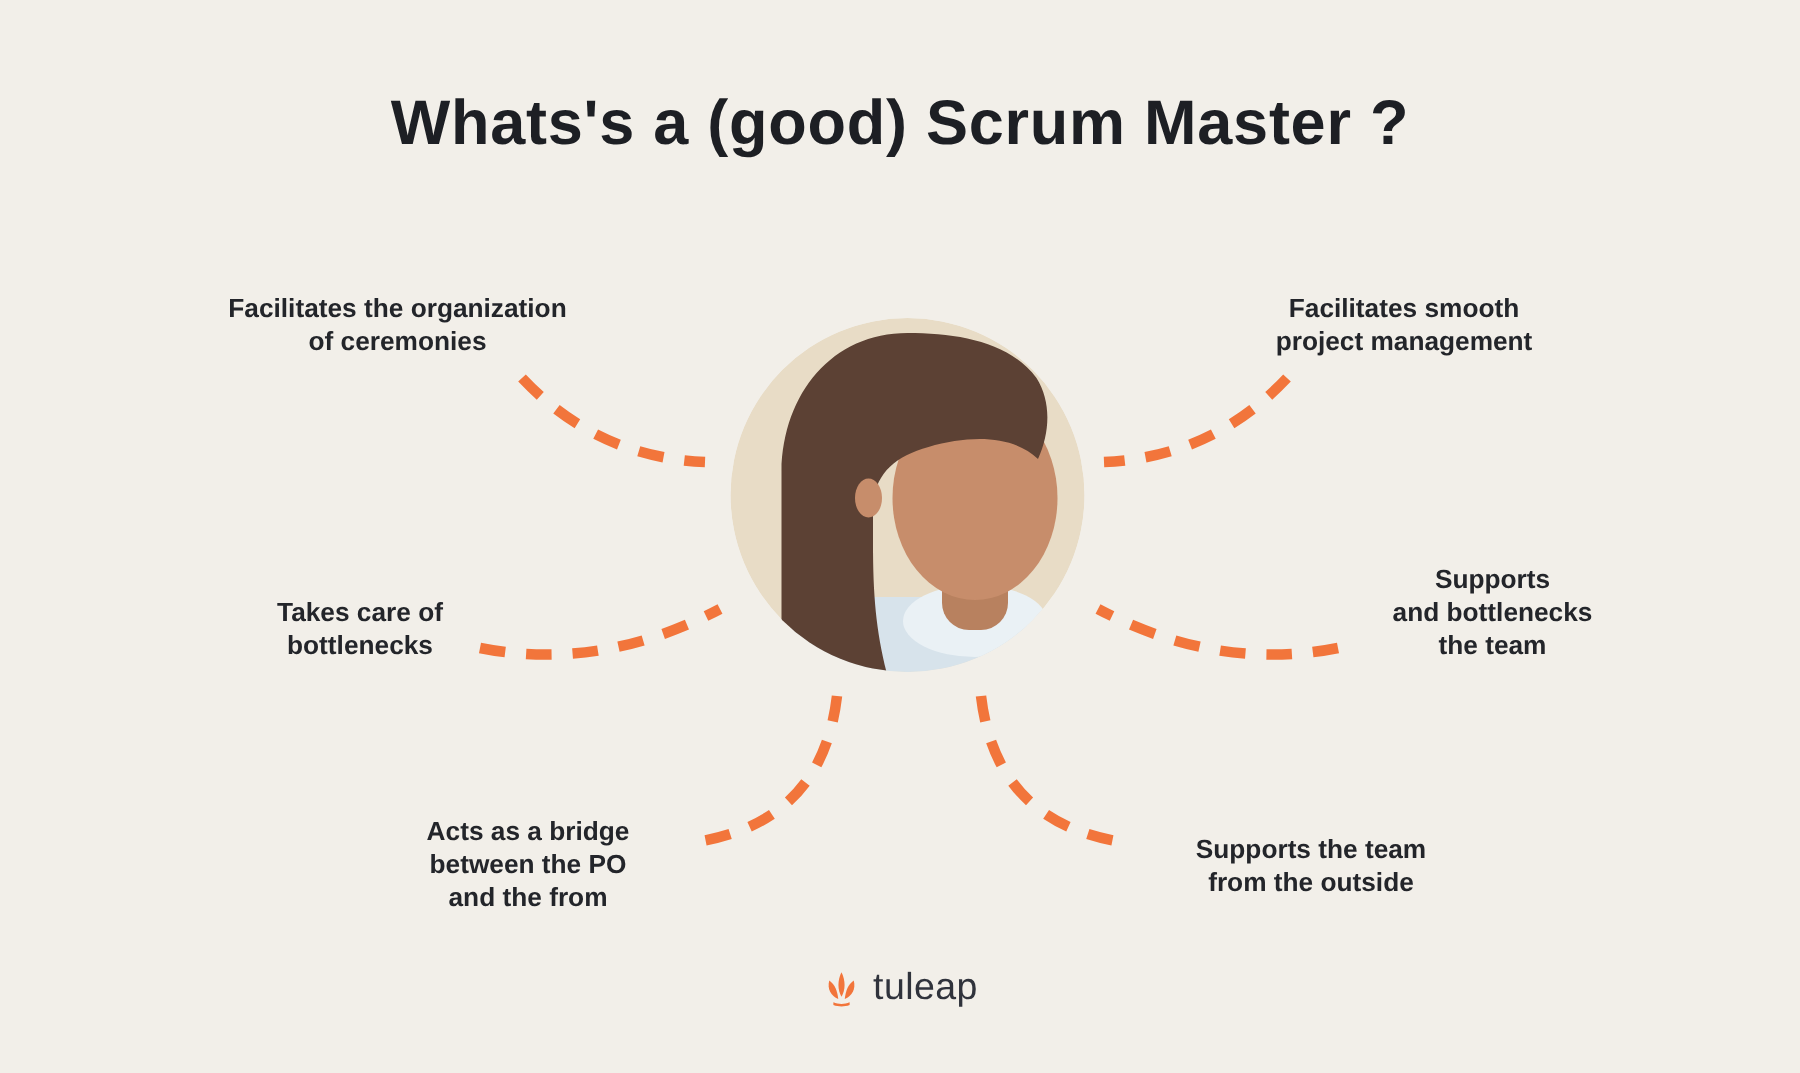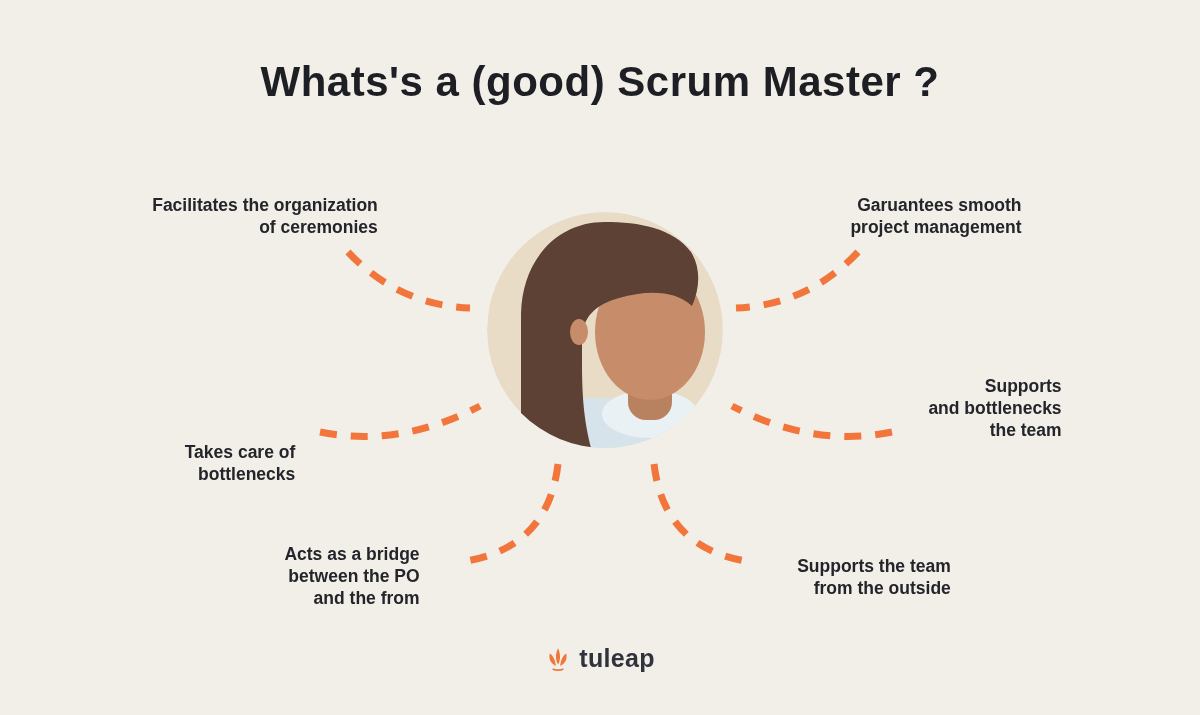--- a/index.html
+++ b/index.html
@@ -26,21 +26,21 @@
     width: 100%;
     text-align: center;
     font-size: 42px;
     font-weight: 800;
     letter-spacing: 0.5px;
     color: var(--title);
   }
   .label {
     position: absolute;
     transform: translateX(-50%);
-    text-align: right;
+    text-align: center;
     white-space: pre-line;
     font-size: 17.5px;
     font-weight: 700;
     line-height: 22px;
     color: var(--text);
   }
   .connectors {
     position: absolute;
     inset: 0;
     pointer-events: none;
@@ -64,21 +64,21 @@
     top: 644px;
     width: 100%;
     display: flex;
     justify-content: center;
     align-items: center;
     gap: 8px;
   }
   .logo-icon { width: 26px; height: 28px; fill: var(--accent); }
   .logo-text {
     font-size: 25px;
-    font-weight: 700;
+    font-weight: 400;
     letter-spacing: 0.3px;
     color: #30333c;
   }
 </style>
 </head>
 <body>
 
 <div class="canvas">
 
   <div class="title">Whats's a (good) Scrum Master ?</div>
@@ -87,23 +87,23 @@
     <path d="M 348 252 Q 398 305 470 308"></path>
     <path d="M 858 252 Q 808 305 736 308"></path>
     <path d="M 320 432 Q 400 448 480 406"></path>
     <path d="M 892 432 Q 812 448 732 406"></path>
     <path d="M 558 464 Q 548 550 460 562"></path>
     <path d="M 654 464 Q 664 550 752 562"></path>
   </svg>
 
   <div class="label" style="left:265px; top:194px;">Facilitates the organization
 of ceremonies</div>
-  <div class="label" style="left:936px; top:194px;">Garuantees smooth
+  <div class="label" style="left:936px; top:194px;">Facilitates smooth
 project management</div>
-  <div class="label" style="left:240px; top:397px;margin-top:44px;">Takes care of
+  <div class="label" style="left:240px; top:397px;">Takes care of
 bottlenecks</div>
   <div class="label" style="left:995px; top:375px;">Supports
 and bottlenecks
 the team</div>
   <div class="label" style="left:352px; top:543px;">Acts as a bridge
 between the PO
 and the from</div>
   <div class="label" style="left:874px; top:555px;">Supports the team
 from the outside</div>
 

